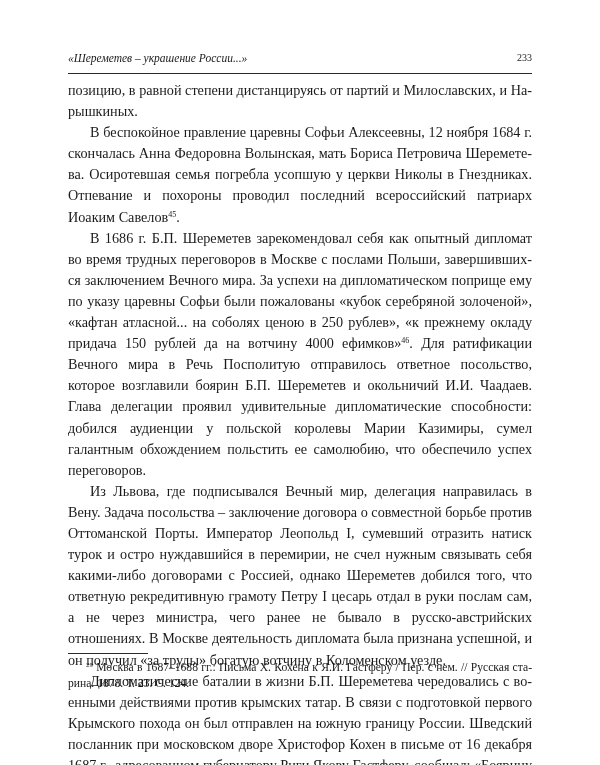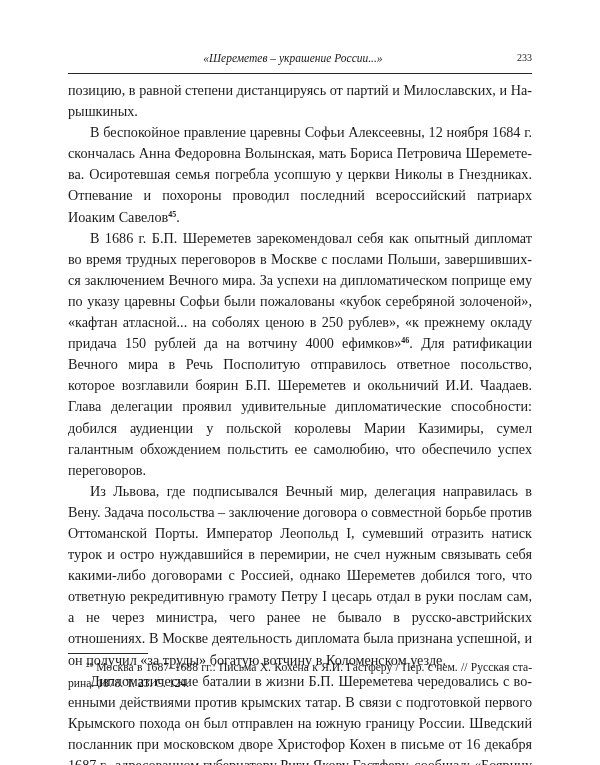--- a/index.html
+++ b/index.html
@@ -1,30 +1,30 @@
 <!DOCTYPE html>
 <html><head>
 <meta charset="utf-8">
 <style>
   html, body { margin: 0; padding: 0; background: #ffffff; }
   body { width: 600px; height: 765px; position: relative; overflow: hidden;
          font-family: "Liberation Serif", "DejaVu Serif", serif; color: #1a1a1a; }
   .page { position: absolute; left: 68px; top: 0; width: 464px; }
   .running-head { position: absolute; top: 52px; left: 0; width: 464px; height: 18px;
                   font-size: 11.5px; }
-  .running-head .title { position: absolute; left: 0; right: 14px; text-align: center;
+  .running-head .title { position: absolute; left: 0; right: 14px; 
                          font-style: italic; }
   .running-head .pnum { position: absolute; right: 0; top: 0; font-size: 10px; }
   .head-rule { position: absolute; top: 73px; left: 0; width: 464px; height: 0;
                border-top: 1.2px solid #2a2a2a; }
   .body { position: absolute; top: 80px; left: 0; width: 464px;
           font-size: 14.2px; line-height: 21.1px; text-align: justify; }
   .body p { margin: 0; text-indent: 0; }
   .body p.ind { text-indent: 22px; }
-  sup { font-size: 8px; line-height: 0; vertical-align: 5px; font-weight: bold; }
+  sup { font-size: 8px; line-height: 0; vertical-align: 5px; }
   .fn-rule { position: absolute; top: 653px; left: 0; width: 80px; height: 0;
              border-top: 1px solid #2a2a2a; }
   .footnotes { position: absolute; top: 660px; left: 0; width: 464px;
                font-size: 11.6px; line-height: 15.5px; text-align: justify; }
   .footnotes p { margin: 0; text-indent: 18px; }
   .footnotes sup { font-size: 7px; vertical-align: 4px; }
   .it { font-style: italic; }
 </style>
 </head>
 <body>

